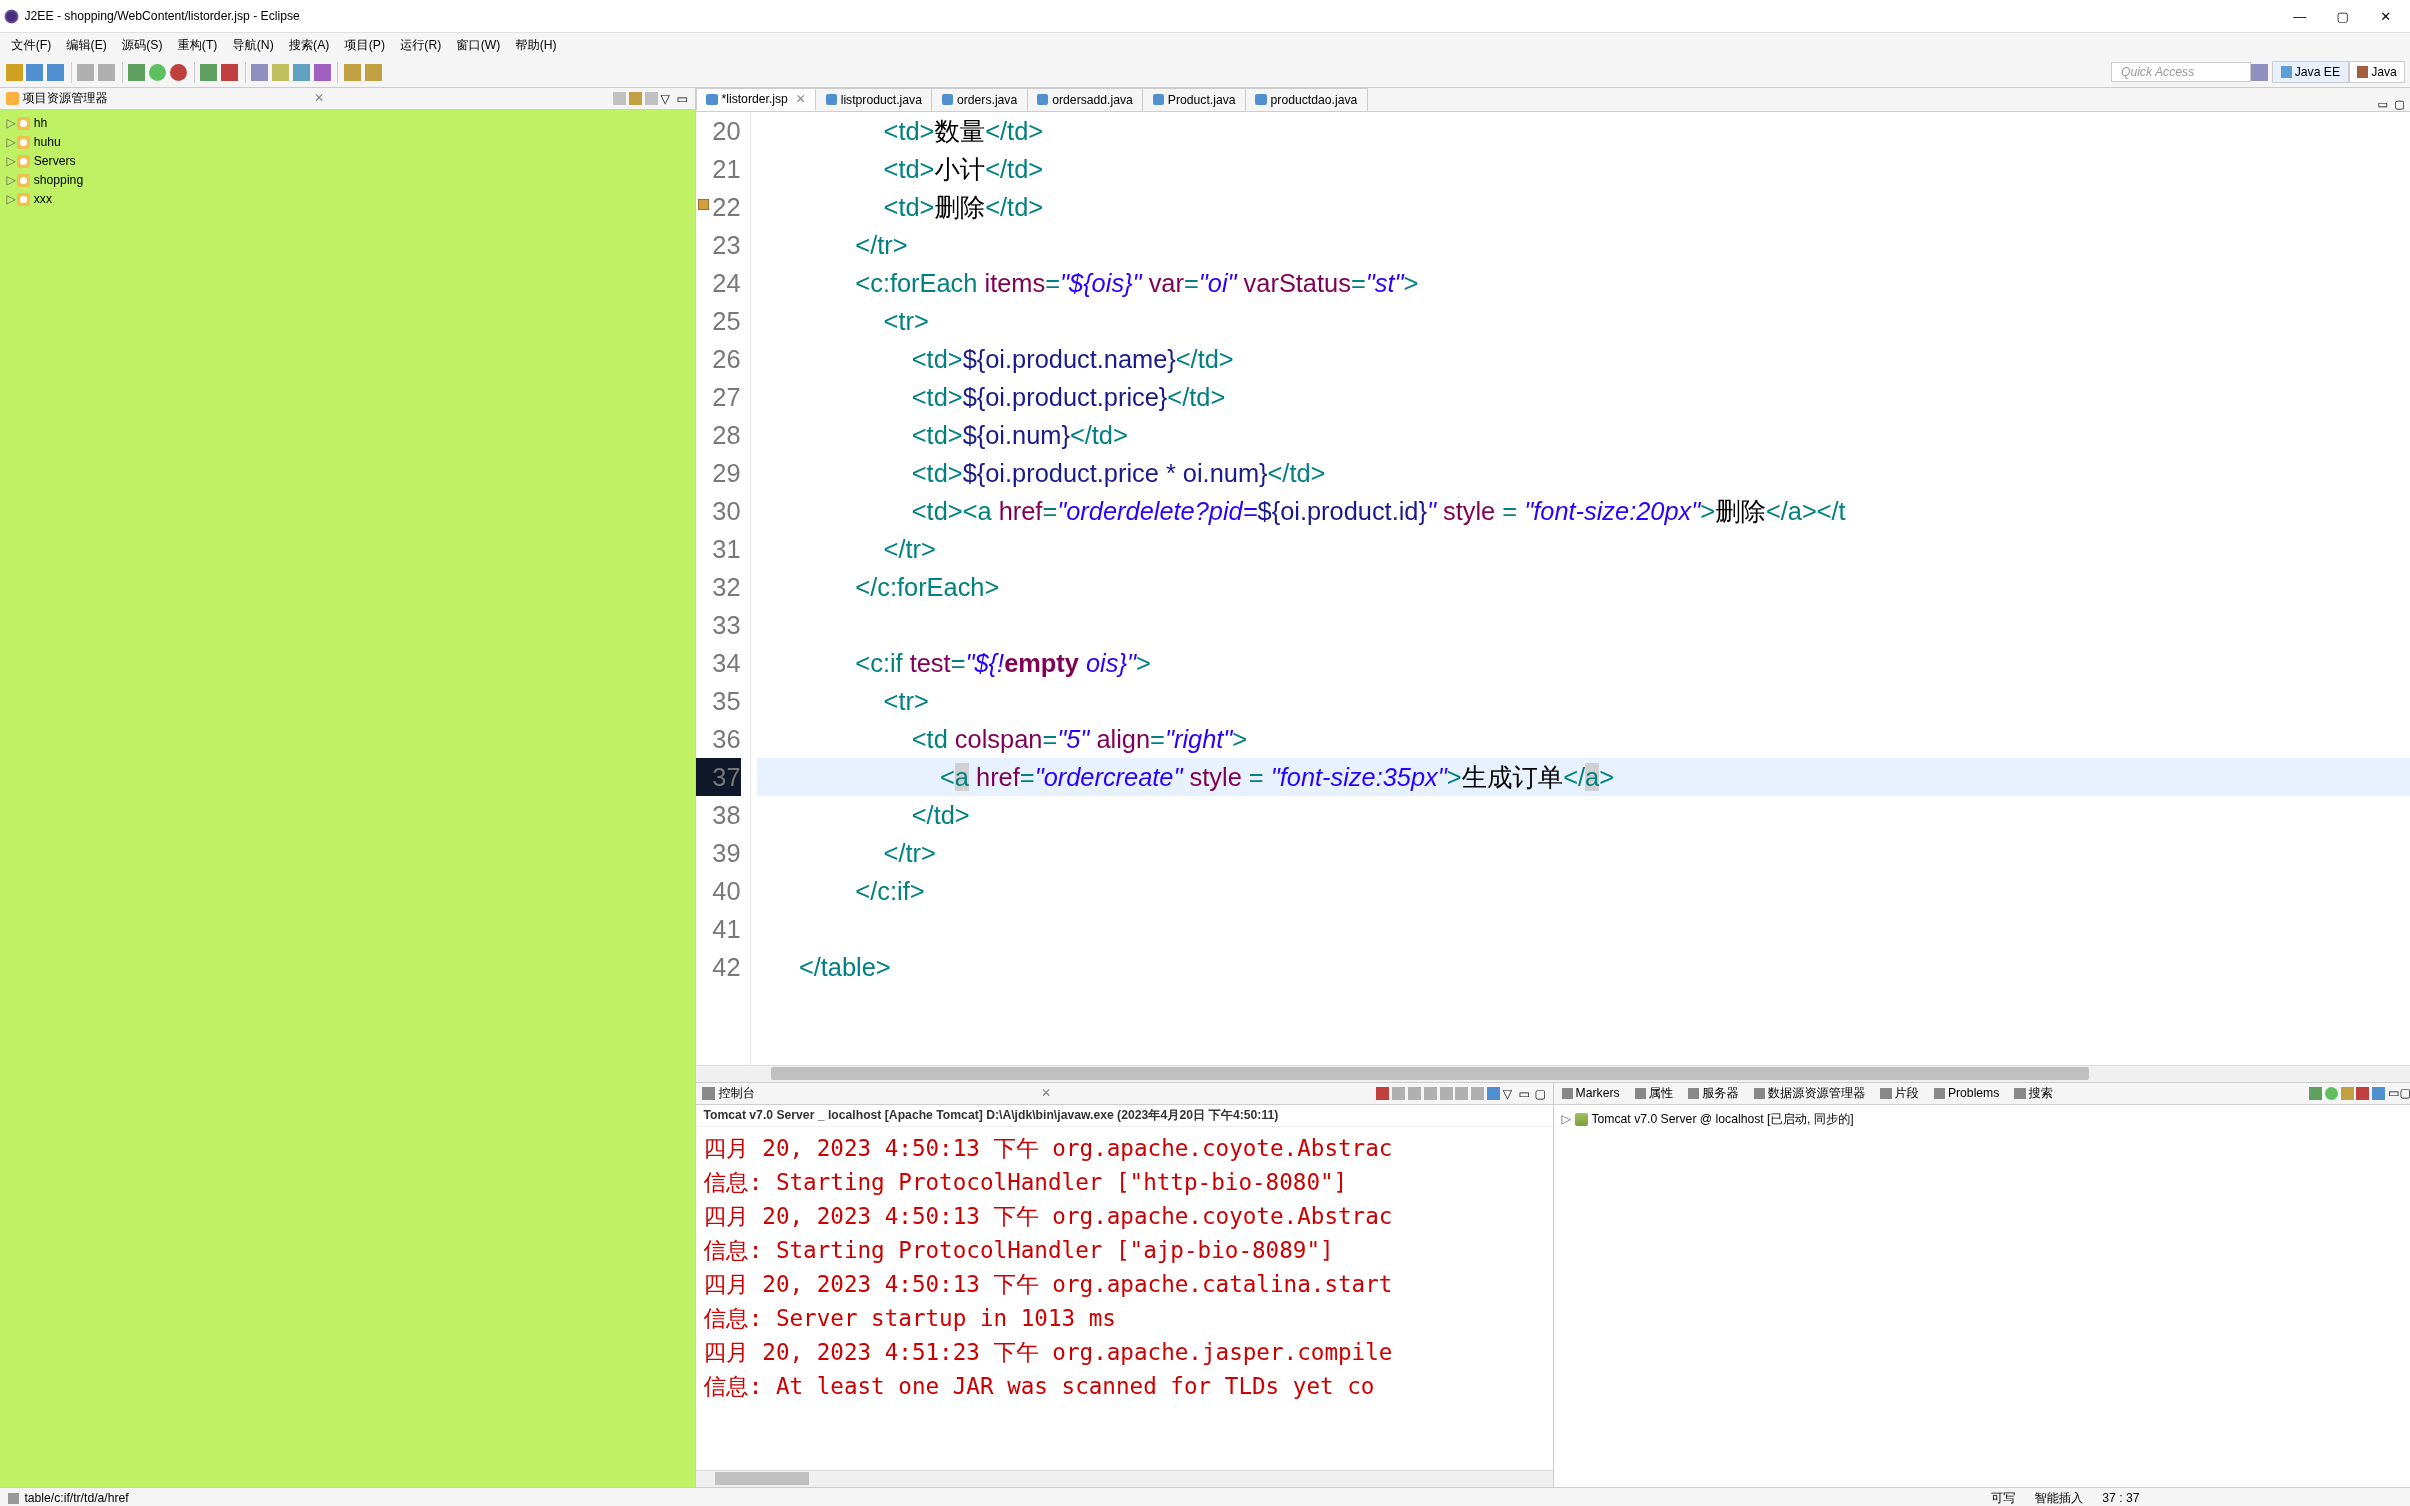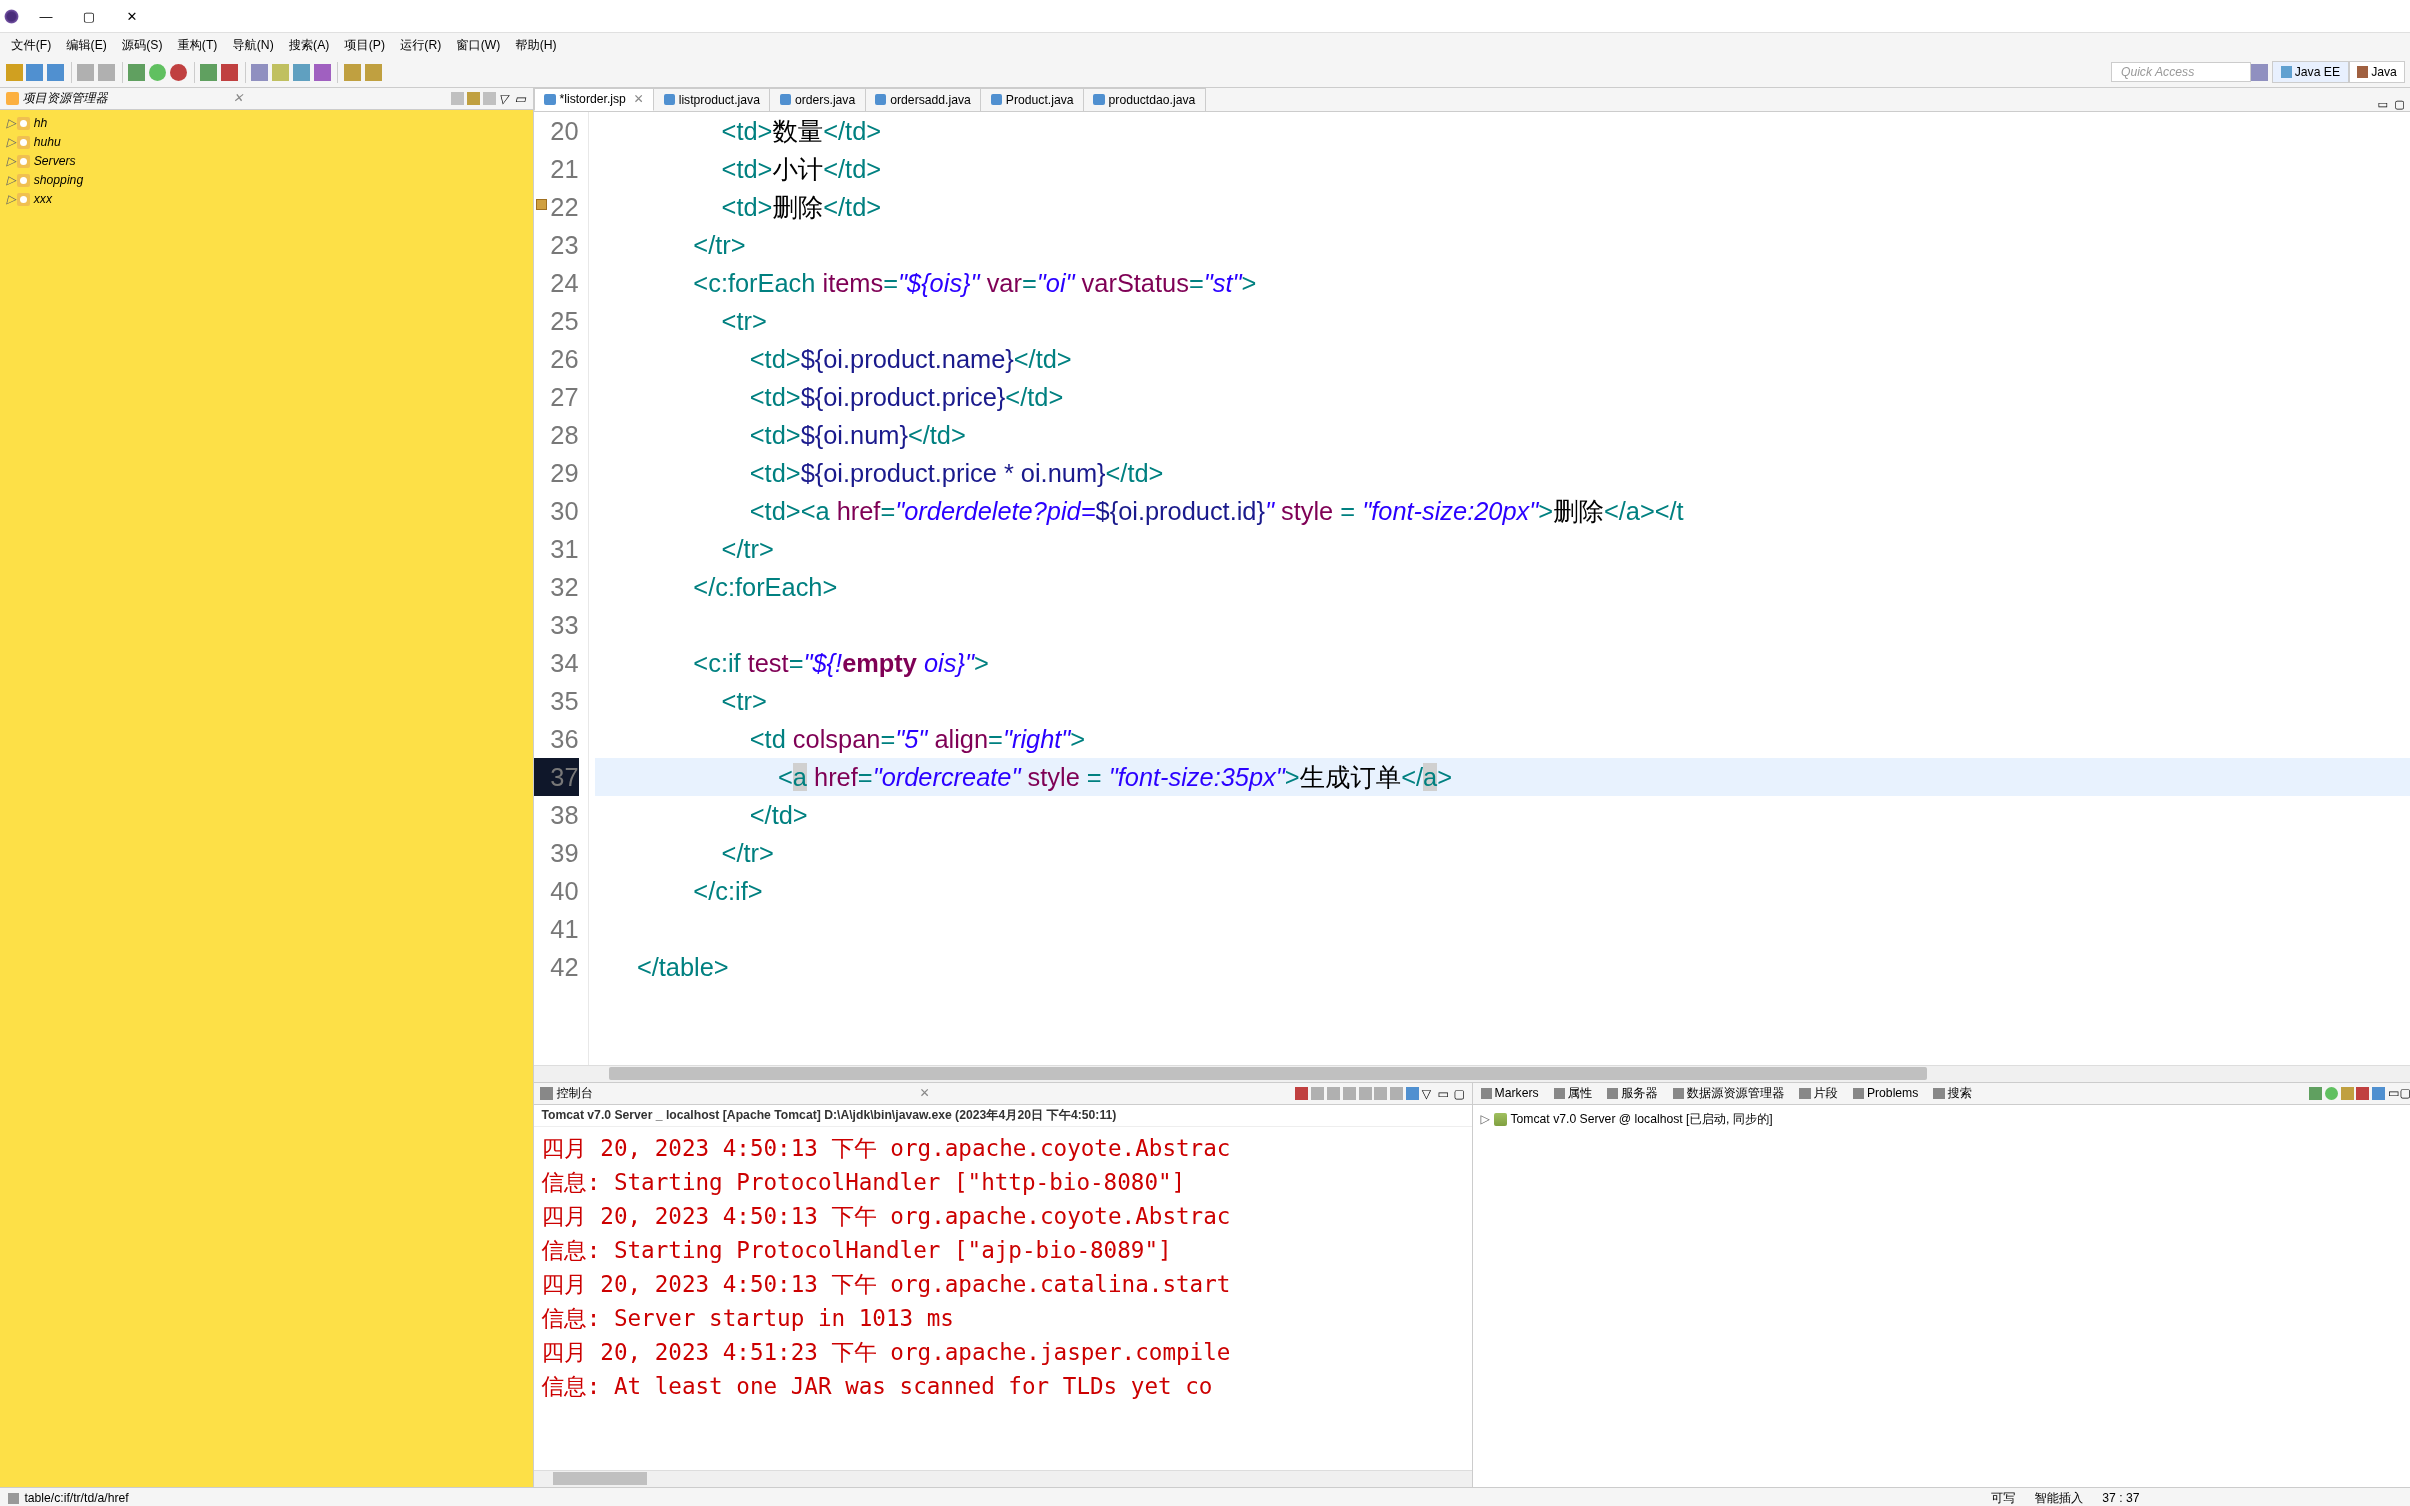--- a/index.html
+++ b/index.html
@@ -21,21 +21,21 @@
 .toolbar .sep { width: 3.8px; height: 21px; border-left: 0.9px solid #ccc; margin: 0 2.8px; }
 .toolbar .spacer { flex: 1; }
 .toolbar .quick-access { padding: 1.9px 56px 1.9px 9.4px; border: 0.9px solid #ccc; background: #fff; font-size: 12.2px; color: #999; font-style: italic; margin-right: 0; }
 .toolbar .perspective { padding: 2.8px 7.5px; border: 0.9px solid #ccc; background: #fff; display: flex; align-items: center; gap: 2.8px; font-size: 12.2px; }
 .toolbar .perspective.active { background: #e8f0fe; justify-content: flex-end; }
 
 
 .main-area { display: flex; height: 1399px; }
 
 
-.sidebar { width: 534px; border-right: 0.9px solid #ccc; display: flex; flex-direction: column; background: #fde047; font-style: italic; }
+.sidebar { width: 696px; border-right: 0.9px solid #ccc; display: flex; flex-direction: column; background: #bef264; }
 .sidebar-header { height: 22.6px; background: #f5f5f5; display: flex; align-items: center; padding: 0 5.6px; font-size: 12.2px; border-bottom: 0.9px solid #ccc; }
 .sidebar-header .folder-icon { width: 13px; height: 13px; background: #fcb040; border-radius: 1.9px; margin-right: 3.8px; }
 .sidebar-header .title { flex: 1; }
 .sidebar-header .icon { width: 13px; height: 13px; margin-left: 2.8px; }
 .sidebar-tree { padding: 3.8px 0; font-size: 12.2px; }
 .tree-item { display: flex; align-items: center; padding: 0.9px 5.6px; height: 19px; }
 .tree-item .expand { width: 11.3px; display: inline-block; text-align: center; color: #666; }
 .tree-item .proj-icon { width: 13px; height: 13px; background: #f0c050; border-radius: 1.9px; margin-right: 3.8px; position: relative; }
 .tree-item .proj-icon::after { content: ''; position: absolute; width: 7.5px; height: 7.5px; background: #fff; border-radius: 50%; top: 2.8px; left: 2.8px; }
 
@@ -93,20 +93,21 @@
 
 .statusbar { height: 22.6px; background: #f5f5f5; border-top: 0.9px solid #ccc; display: flex; align-items: center; padding: 0 7.5px; font-size: 12.2px; }
 .statusbar .sbitem { margin-right: 19px; }
 .statusbar .spacer { flex: 1; }
 </style>
 </head>
 <body>
 
 <div class="titlebar">
   <span class="eclipse-icon"></span>
+  <span class="title">J2EE - shopping/WebContent/listorder.jsp - Eclipse</span>
   <span class="winbtn">—</span>
   <span class="winbtn">▢</span>
   <span class="winbtn">✕</span>
 </div>
 
 <div class="menubar">
   <span class="menu-item">文件(F)</span>
   <span class="menu-item">编辑(E)</span>
   <span class="menu-item">源码(S)</span>
   <span class="menu-item">重构(T)</span>

